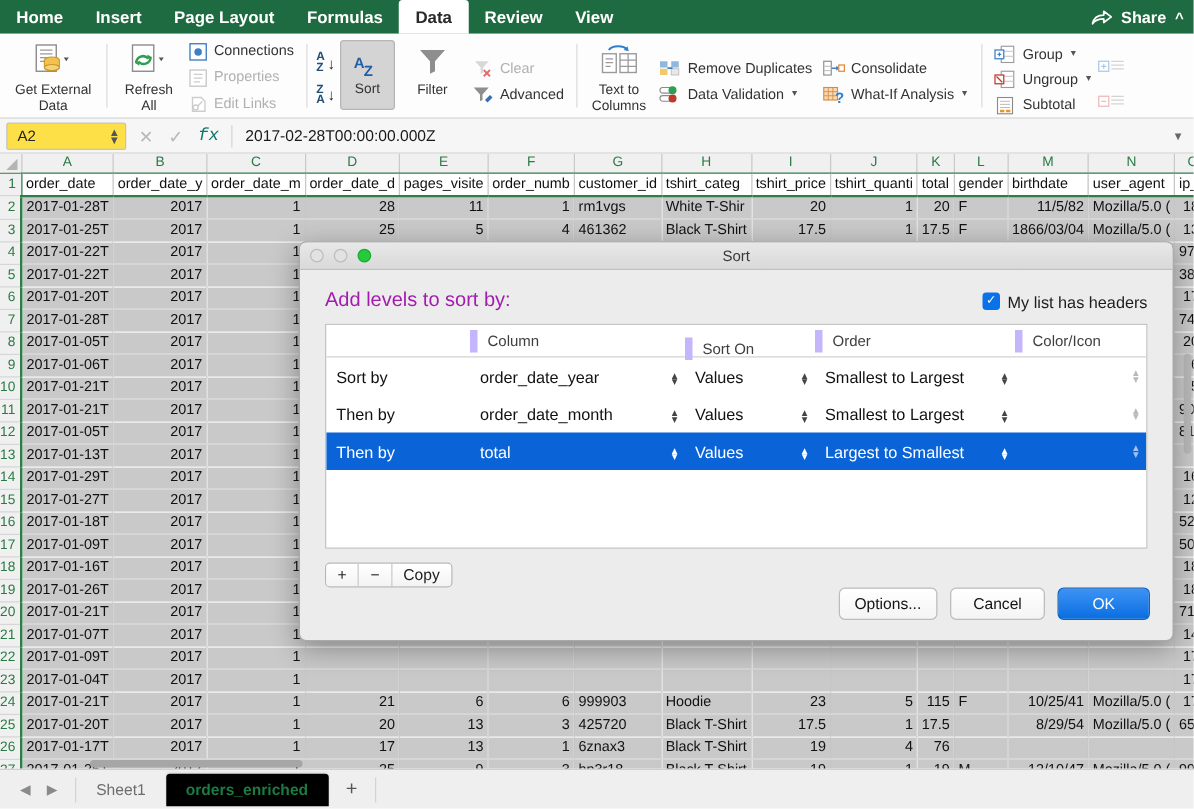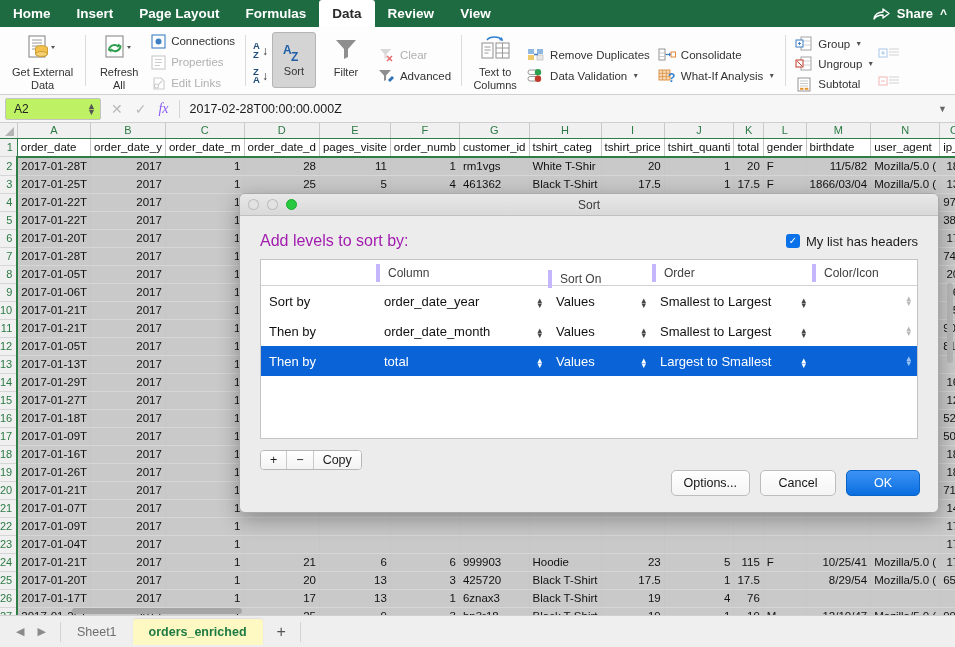--- a/index.html
+++ b/index.html
@@ -67,28 +67,28 @@
   .azcol { display:flex; flex-direction:column; justify-content:center; gap: 8px; padding: 3px 2px 0 2px;}
   .azsmall { display:flex; align-items:center; gap:2px; font-size:10px; color:#1f4e79; font-weight:bold; }
   .azsmall .ltr { display:flex; flex-direction:column; line-height:.92; font-size:9.5px; }
 
   
   .formula-bar {
     position: absolute; top: 95px; left: 0; width: 955px; height: 28px;
     background: #f6f6f6; border-bottom: 1px solid #cfcfcf; display: flex; align-items: center;
   }
   .namebox {
-    width: 96px; height: 22px; margin-left: 5px; background: #bef264;
+    width: 96px; height: 22px; margin-left: 5px; background: #fde047;
     border: 1px solid #c3c3c3; border-radius: 2px;
     display: flex; align-items: center; justify-content: space-between;
     padding: 0 4px 0 8px; font-size: 12px; color: #222;
   }
   .stepper { display: flex; flex-direction: column; line-height: 6px; font-size: 9px; color: #555; }
   .fbtools { display: flex; align-items: center; gap: 12px; padding: 0 10px; color: #b8b8b8; font-size: 14px; }
-  .fx { font-style: italic; font-family: Liberation Serif, serif; font-size: 14px; color: #8b5cf6; }
+  .fx { font-style: italic; font-family: Liberation Mono, monospace; font-size: 14px; color: #0f766e; }
   .fbdiv { width: 1px; height: 18px; background: #d5d5d5; }
   .fbval { font-size: 12.5px; color: #1a1a1a; padding-left: 10px; }
   .fb-right-caret { position: absolute; right: 8px; font-size: 9px; color: #666; }
 
   
   .grid-wrap { position: absolute; top: 123px; left: 0; width: 955px; height: 492px; overflow: hidden; background: #fff; }
   table.grid { border-collapse: collapse; table-layout: fixed; font-size: 11.5px; color: #111; }
   table.grid td, table.grid th { padding: 0; margin: 0; }
 
   .colhdr {
@@ -141,21 +141,21 @@
   .chkwrap { display: flex; align-items: center; gap: 6px; font-size: 13px; color: #1c1c1c; }
   .chkbox {
     width: 14px; height: 14px; border-radius: 3px; background: #0a72e8;
     display: flex; align-items: center; justify-content: center;
     color: #fff; font-size: 10px; line-height: 1;
   }
 
   .sorttable { background: #fff; border: 1px solid #c4c4c4; height: 180px; overflow: hidden; }
   .st-head { display: flex; height: 26px; border-bottom: 1px solid #d2d2d2; align-items: center; }
   .st-head > div { font-size: 12px; color: #3f3f3f; padding-left: 8px; height: 18px; line-height: 18px; }
-  .st-head > div + div { border-left: 4px solid #c4b5fd; }
+  .st-head > div + div { border-left: 6px solid #c4b5fd; }
   .c-0 { width: 115px; }
   .c-1 { width: 172px; }
   .c-2 { width: 104px; margin-top: 12px; }
   .c-3 { width: 160px; }
   .c-4 { flex: 1; }
 
   .st-row { display: flex; height: 30px; align-items: center; font-size: 13px; color: #111; }
   .st-row.sel { background: #0a64d8; color: #fff; }
   .st-row .lbl { width: 115px; padding-left: 8px; }
   .st-row .fld { display: flex; align-items: flex-end; justify-content: space-between; padding: 0 6px 0 8px; }
@@ -186,21 +186,21 @@
 
   
   .sheetbar {
     position: absolute; left: 0; bottom: 0; width: 955px; height: 32px;
     background: #efefef; border-top: 1px solid #cfcfcf; display: flex; align-items: center;
   }
   .navarrows { display: flex; gap: 13px; padding: 0 14px 0 16px; color: #8a8a8a; font-size: 11px; }
   .sheetdiv { width: 1px; height: 20px; background: #d3d3d3; }
   .stab { padding: 0 16px; height: 26px; line-height: 26px; font-size: 12.5px; color: #6e6e6e; }
   .stab.active {
-    background: #fef9c3; color: #1d7a42; font-weight: bold;
+    background: #000000; color: #1d7a42; font-weight: bold;
     border-top-left-radius: 3px; border-top-right-radius: 3px;
     box-shadow: 0 -1px 2px rgba(0,0,0,.07);
   }
   .addsheet { padding: 0 14px; font-size: 16px; color: #555; }
 
   .hscroll {
     position: absolute; left: 72px; bottom: 33px; width: 170px; height: 6px;
     background: #a6a6a6; border-radius: 3px;
   }
   .vscroll {

